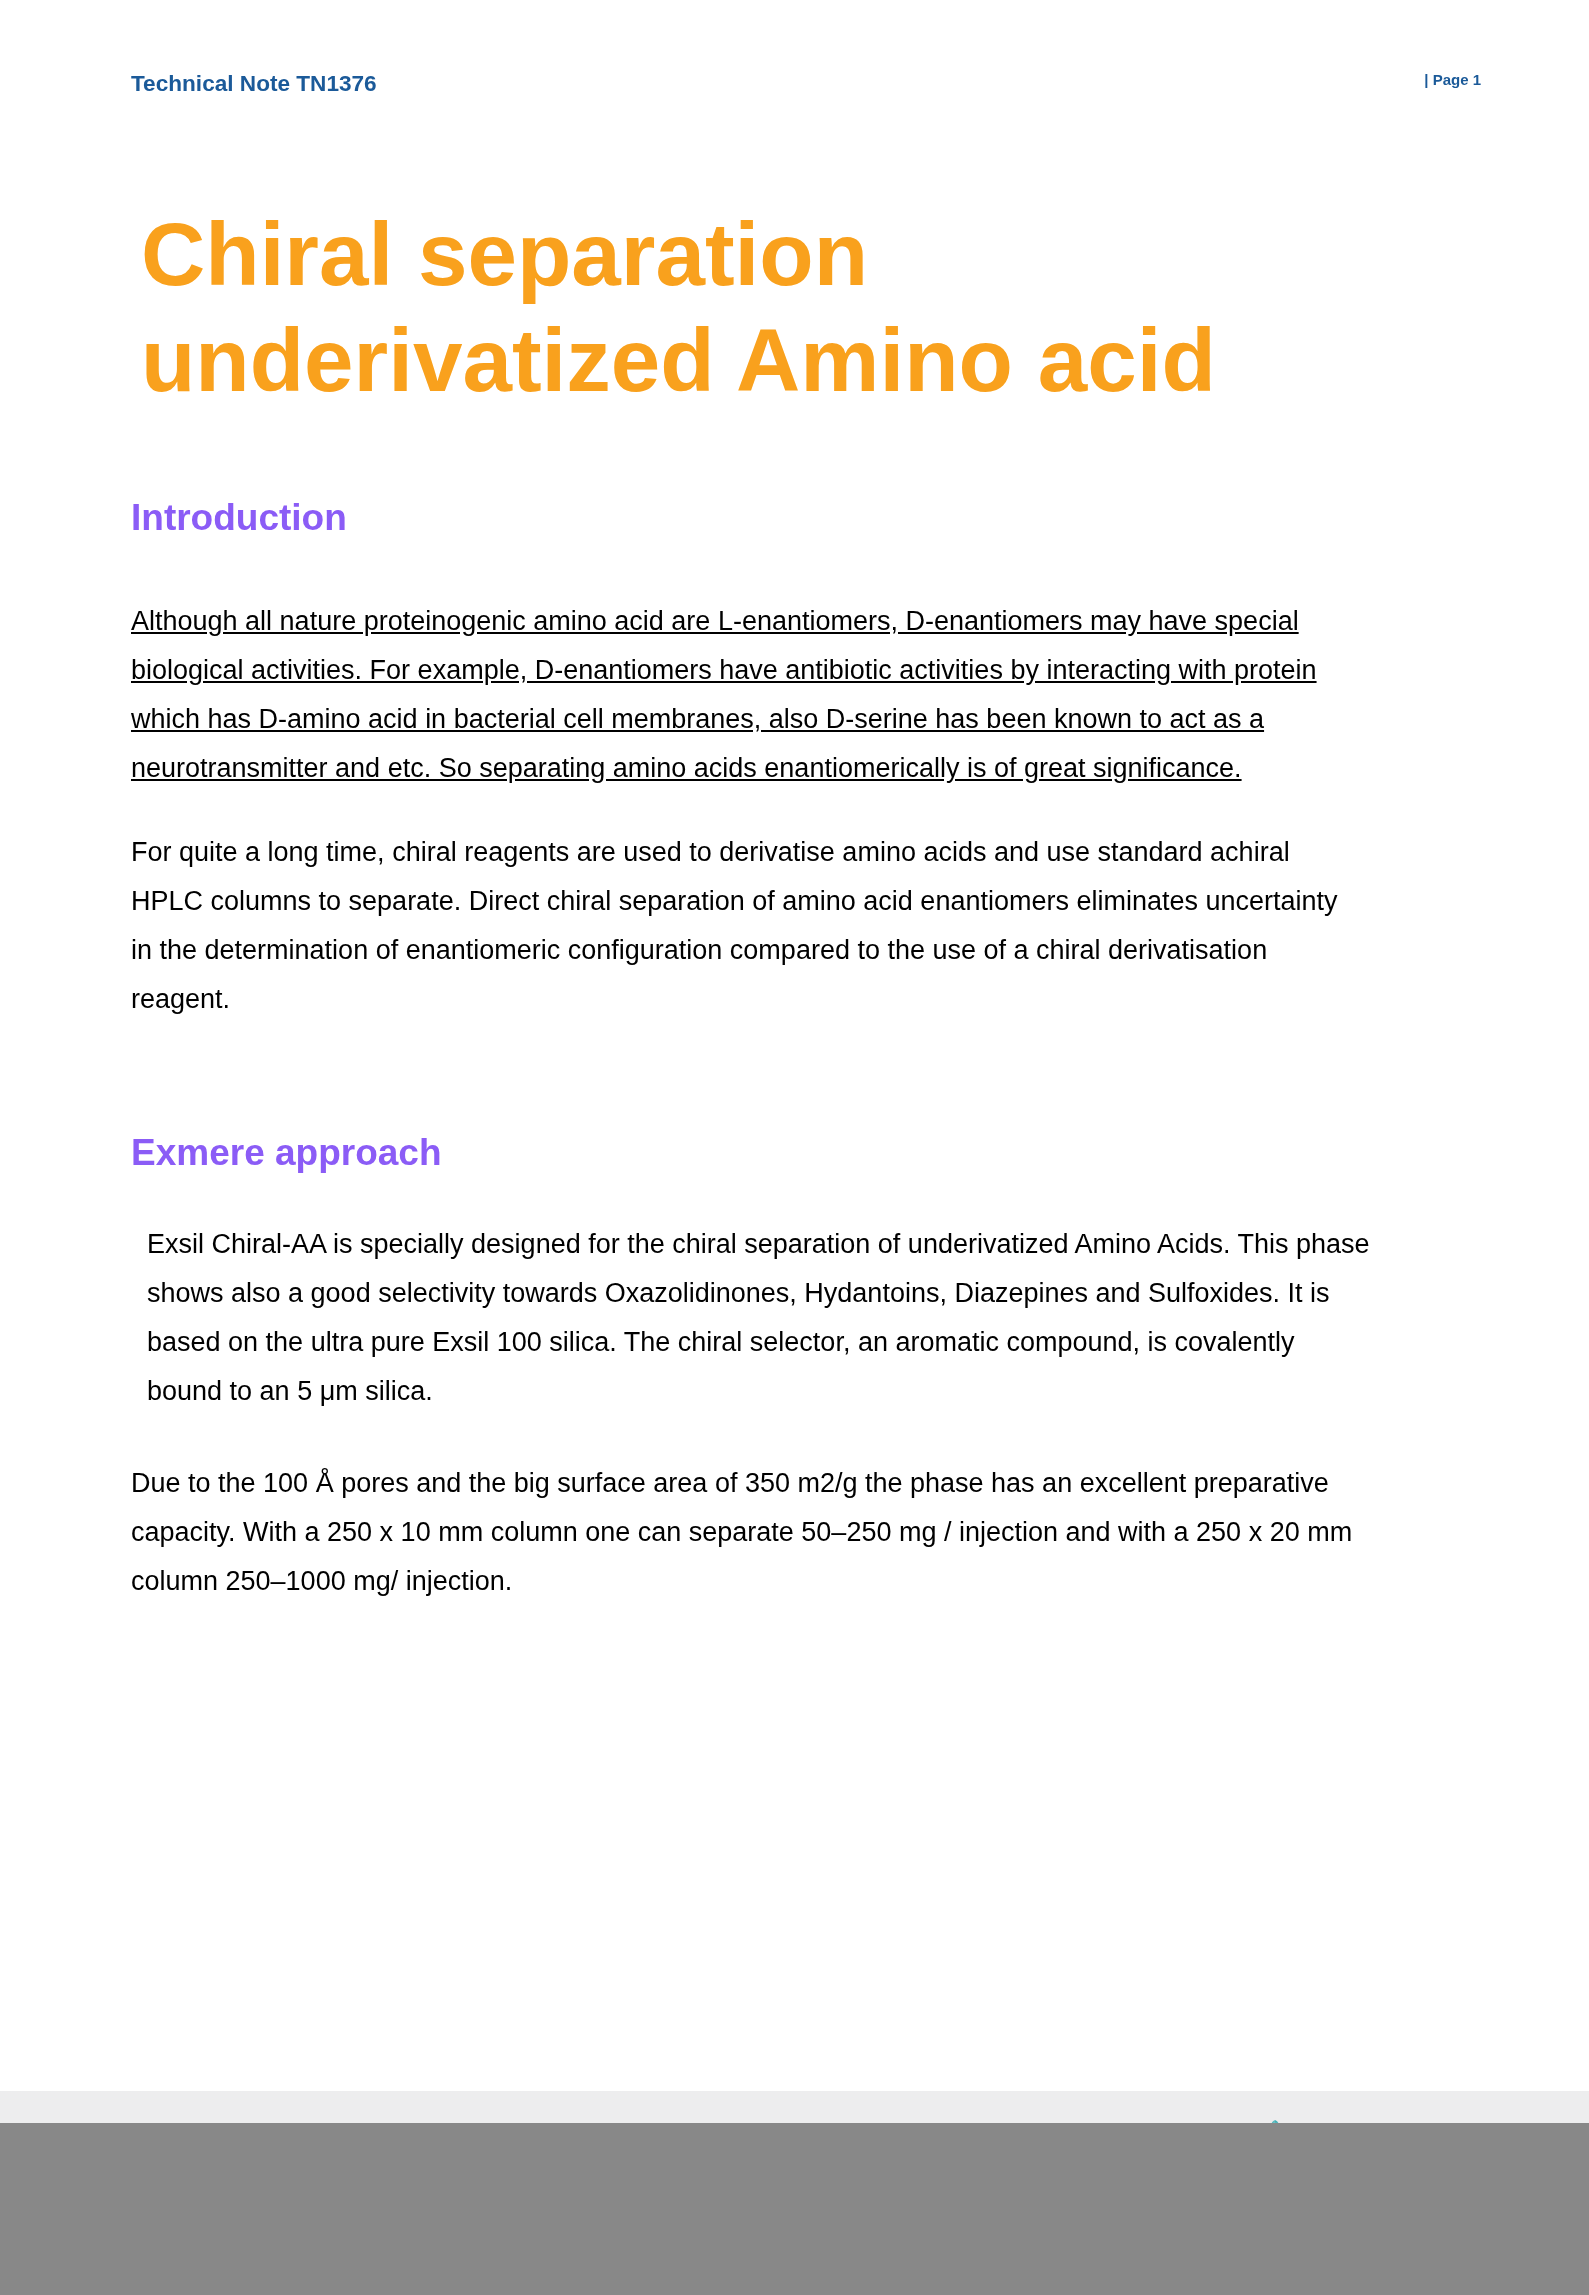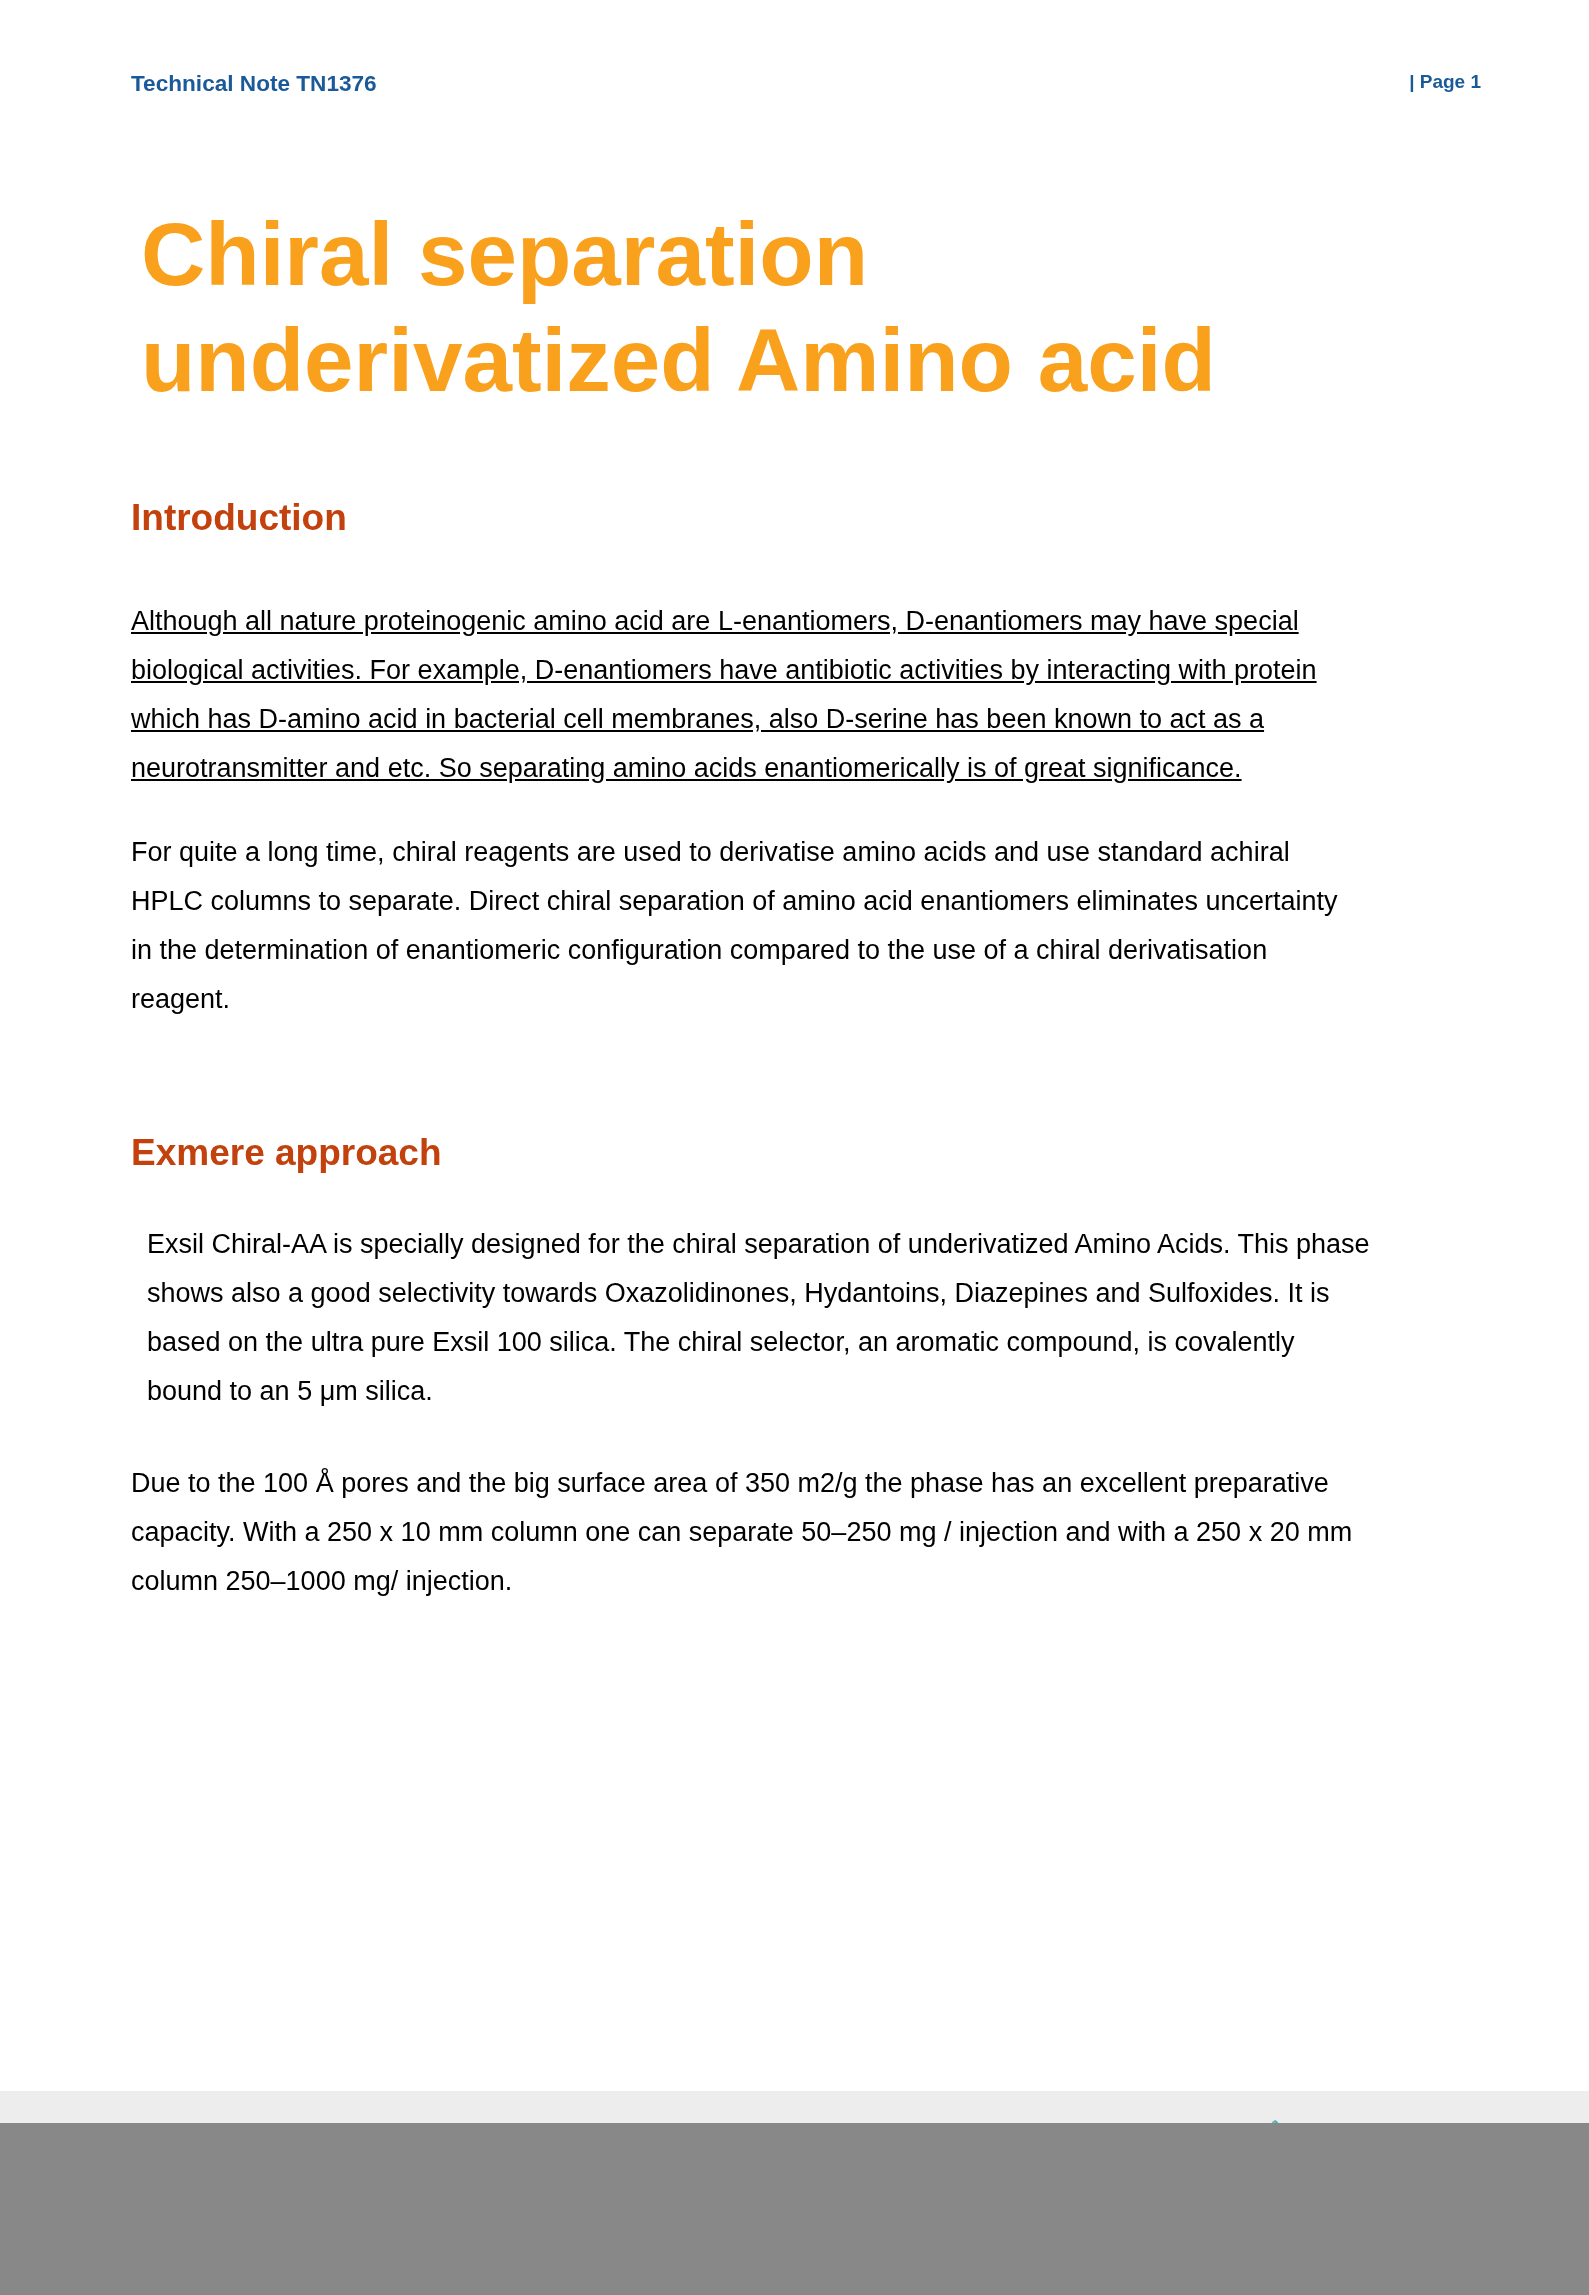--- a/index.html
+++ b/index.html
@@ -9,33 +9,33 @@
     background:#ffffff;
     font-family:"Liberation Sans", sans-serif;
     overflow:hidden;
   }
   .hdr-left {
     position:absolute; left:131px; top:71px;
     font-size:22.6px; font-weight:bold; color:#1B5A99;
   }
   .hdr-right {
     position:absolute; right:108px; top:71px;
-    font-size:19px; font-weight:bold; color:#1B5A99;
+    font-size:15px; font-weight:bold; color:#1B5A99;
     text-align:left;
   }
   h1.title {
     position:absolute; left:129px; top:189px; margin:12px;
     width:1384px;
     font-size:89px; line-height:106px; font-weight:bold;
     color:#F9A11D; letter-spacing:0;
   }
   h1.title span { display:block; }
   h2.sect {
     position:absolute; left:131px; margin:0;
-    font-size:37px; font-weight:bold; color:#c2410c;
+    font-size:37px; font-weight:bold; color:#8b5cf6;
   }
   #h-intro  { top:497px; }
   #h-exmere { top:1132px;text-align:center; }
   p.body {
     position:absolute; left:131px; margin:0;
     width:1398px;
     font-size:27px; line-height:49px; color:#000000;
     white-space:pre-line;
   }
   #p1 { top:597px;text-decoration:underline;  }

